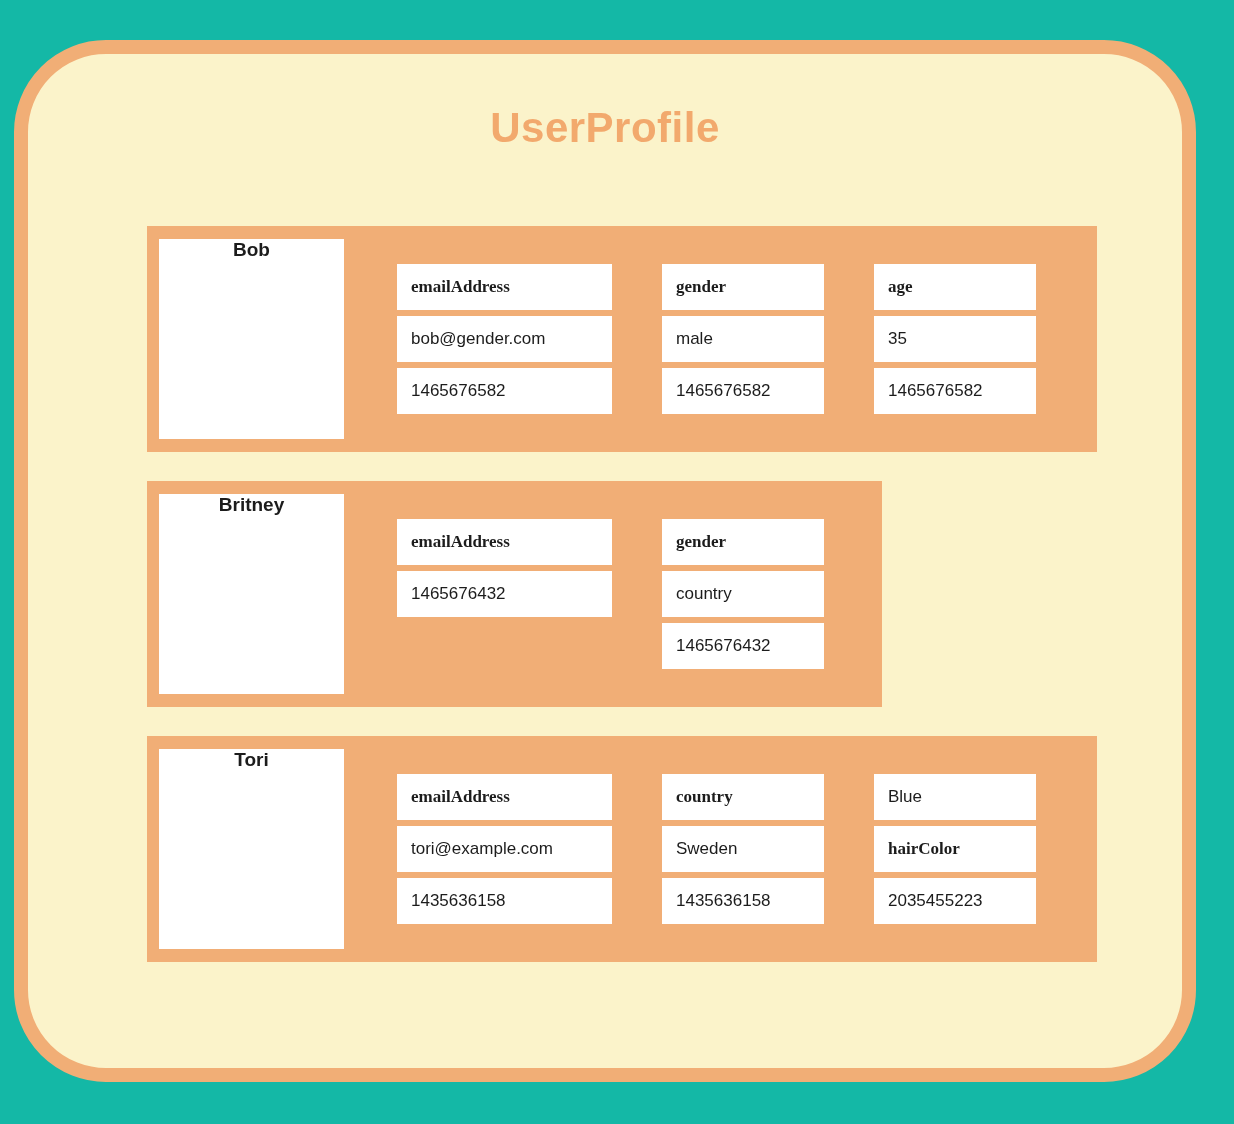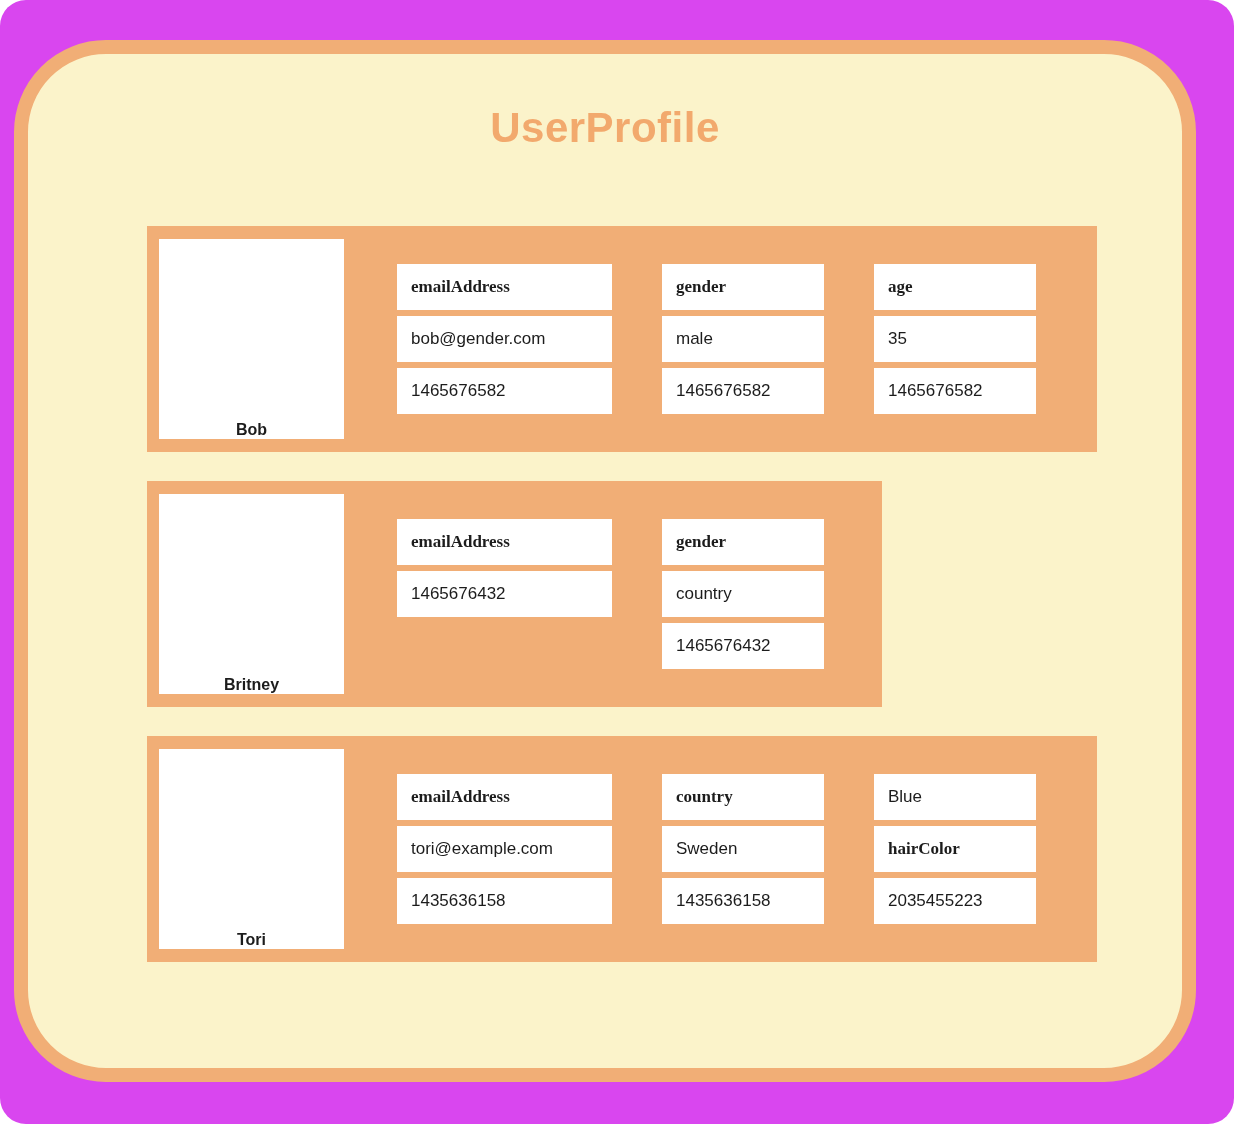--- a/index.html
+++ b/index.html
@@ -5,23 +5,22 @@
   html, body {
     margin: 0;
     padding: 0;
     background: #ffffff;
     font-family: "Liberation Sans", sans-serif;
   }
   .canvas {
     position: relative;
     width: 1234px;
     height: 1124px;
-    background: #d946ef;
+    background: #14b8a6;
     overflow: hidden;
-    border-radius: 26px;
   }
   .family-box {
     position: absolute;
     left: 14px;
     top: 40px;
     width: 1182px;
     height: 1042px;
     box-sizing: border-box;
     background: #FBF3CA;
     border: 14px solid #F1AE76;
@@ -50,24 +49,24 @@
   }
   .row-band:nth-child(1) { width: 950px; }
   .row-band:nth-child(2) { width: 735px; }
   .row-band:nth-child(3) { width: 950px; }
   .row-key {
     flex: none;
     width: 185px;
     height: 200px;
     background: #ffffff;
     display: flex;
-    align-items: flex-end;
+    align-items: flex-start;
     justify-content: center;
     margin-right: 53px;
-    font-size: 16px;
+    font-size: 19px;
     font-weight: bold;
     color: #1c1c1c;
   }
   .cols {
     display: flex;
     gap: 50px;
   }
   .col {
     display: flex;
     flex-direction: column;

